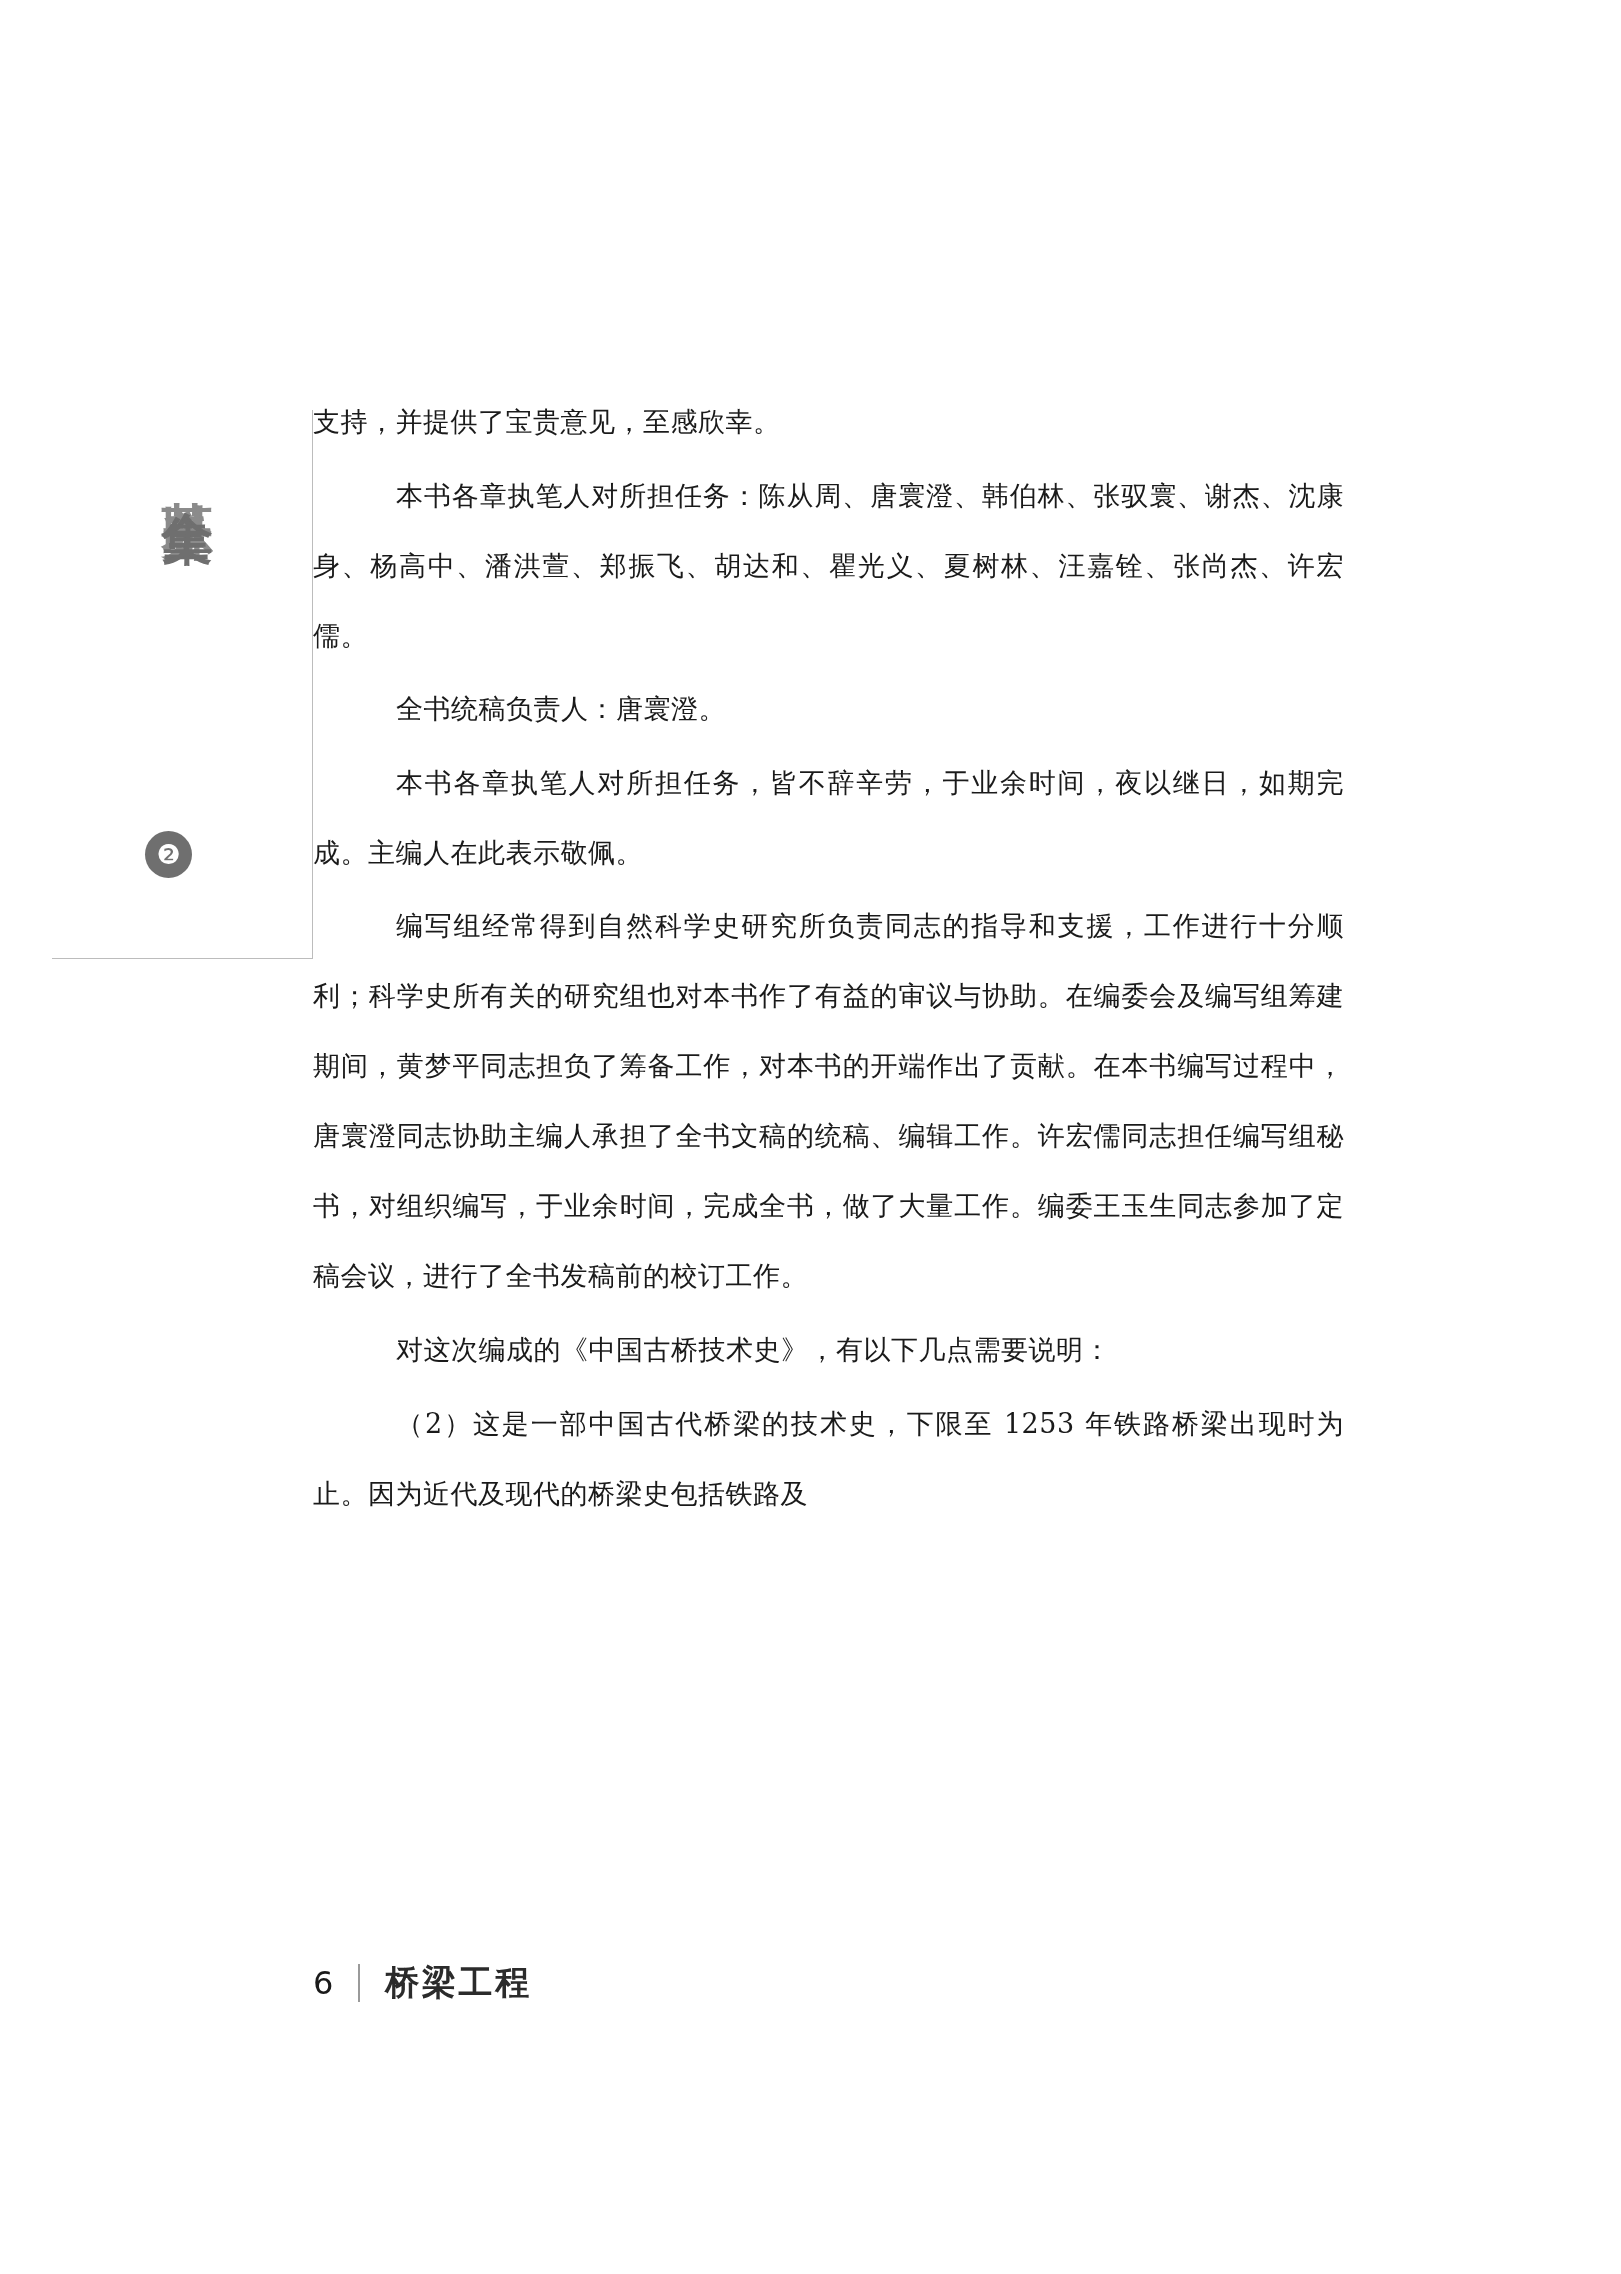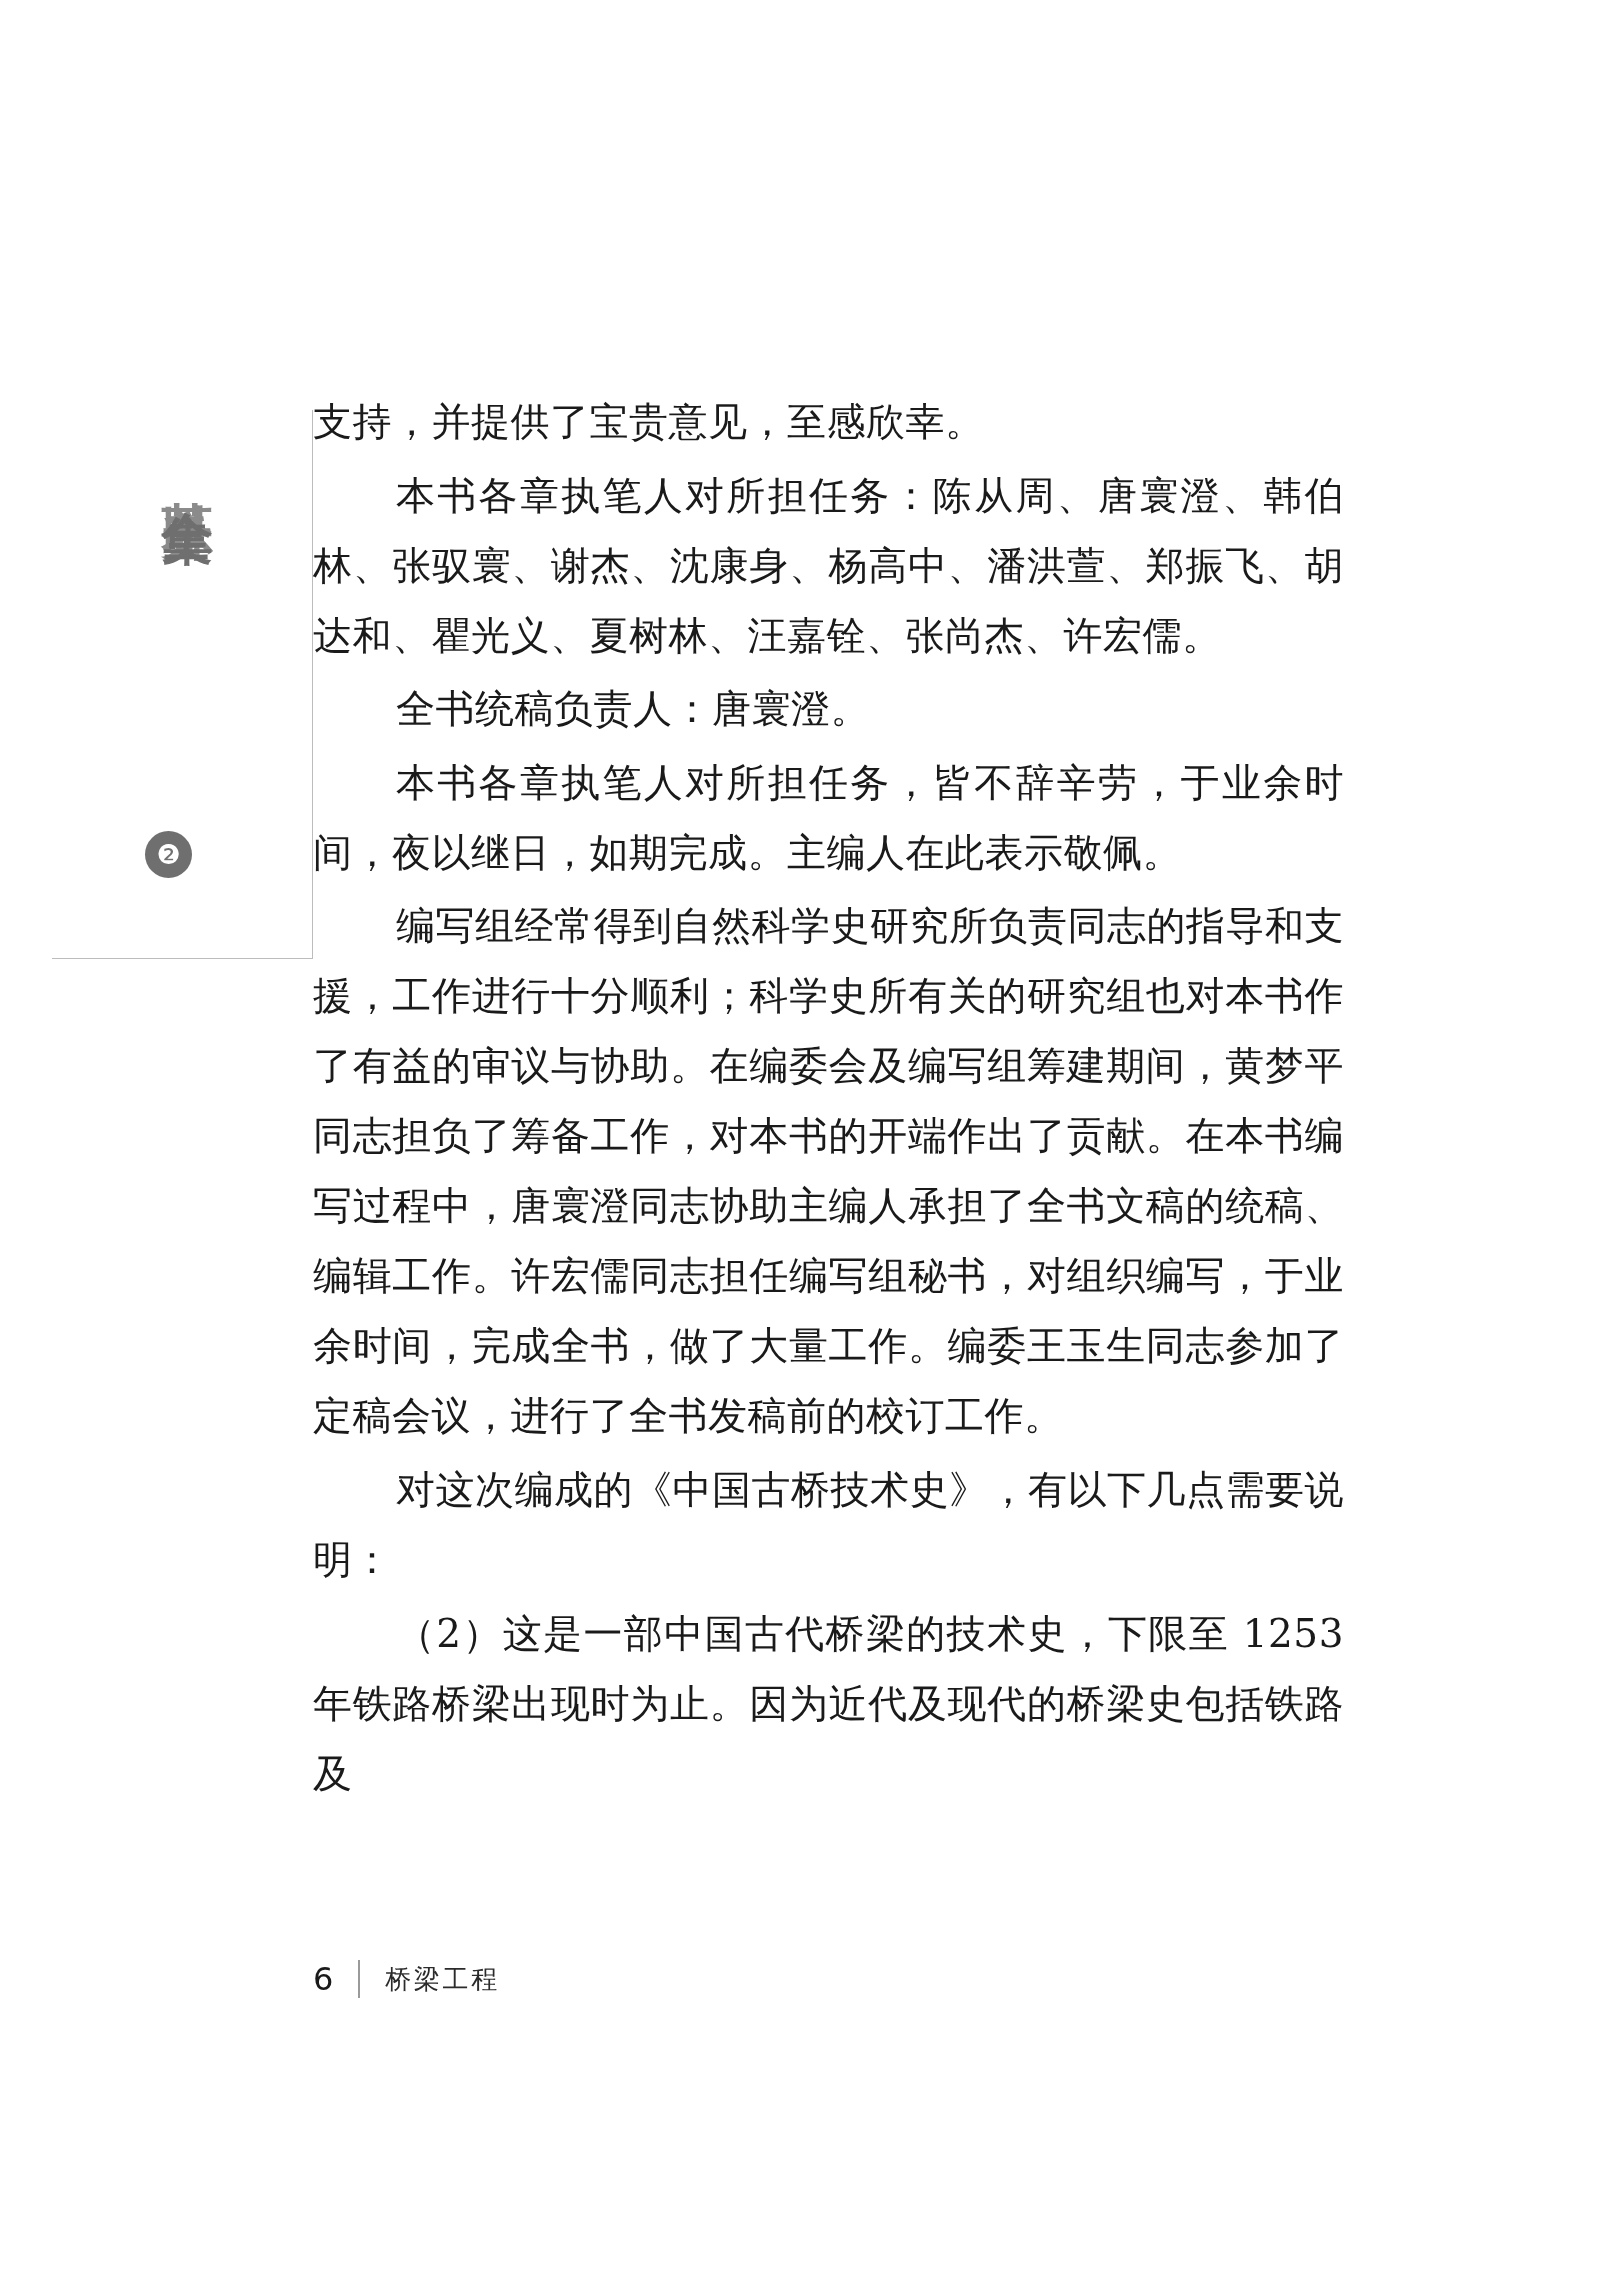--- a/index.html
+++ b/index.html
@@ -62,21 +62,21 @@
 
   
   .content {
     position: absolute;
     left: 313px;
     top: 387px;
     width: 1031px;
   }
   .content p {
     margin: 0 0 3.6px 0;
-    font-size: 39px;
+    font-size: 27px;
     line-height: 70px;
     letter-spacing: 0.5px;
     text-align: justify;
     text-justify: inter-ideograph;
   }
   .content p.indent {
     text-indent: 83px;
   }
 
   
@@ -93,23 +93,24 @@
     font-size: 32px;
     color: #1a1a1a;
   }
   .footer .rule {
     width: 1.8px;
     height: 38px;
     background: #9a9a9a;
   }
   .footer .runhead {
     font-family: "DejaVu Sans", "Liberation Sans", sans-serif;
-    font-size: 26px;
+    font-size: 34px;
     letter-spacing: 2.7px;
     color: #2b2b2b;
+    font-weight: bold;
   }
 </style>
 </head>
 <body>
 
 <div class="page">
 
   <div class="series-mark">
     <div class="vtext">
       <span>茅以升</span><span class="sub">全集</span>

